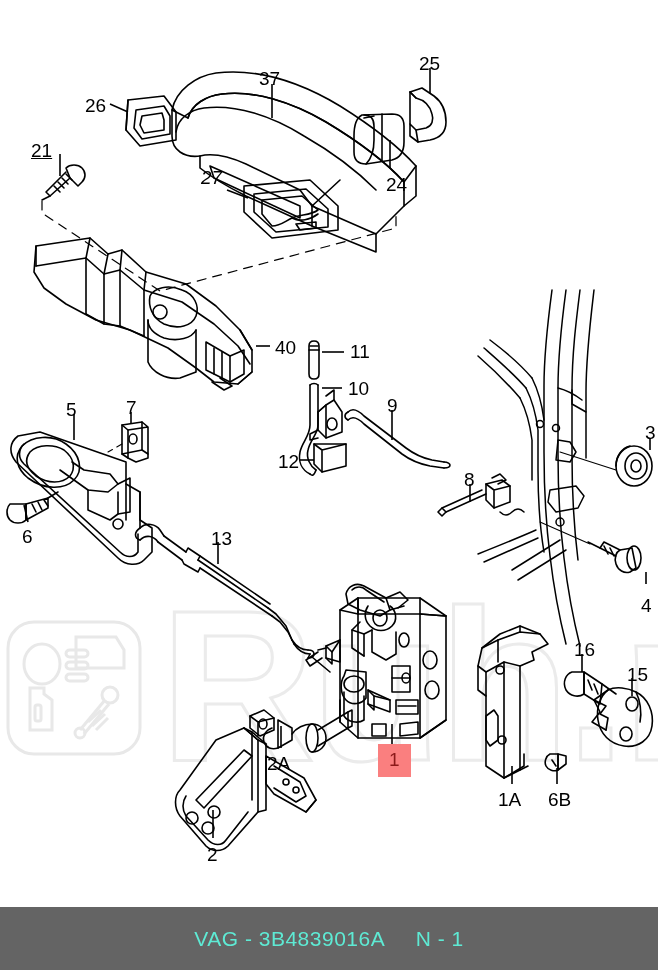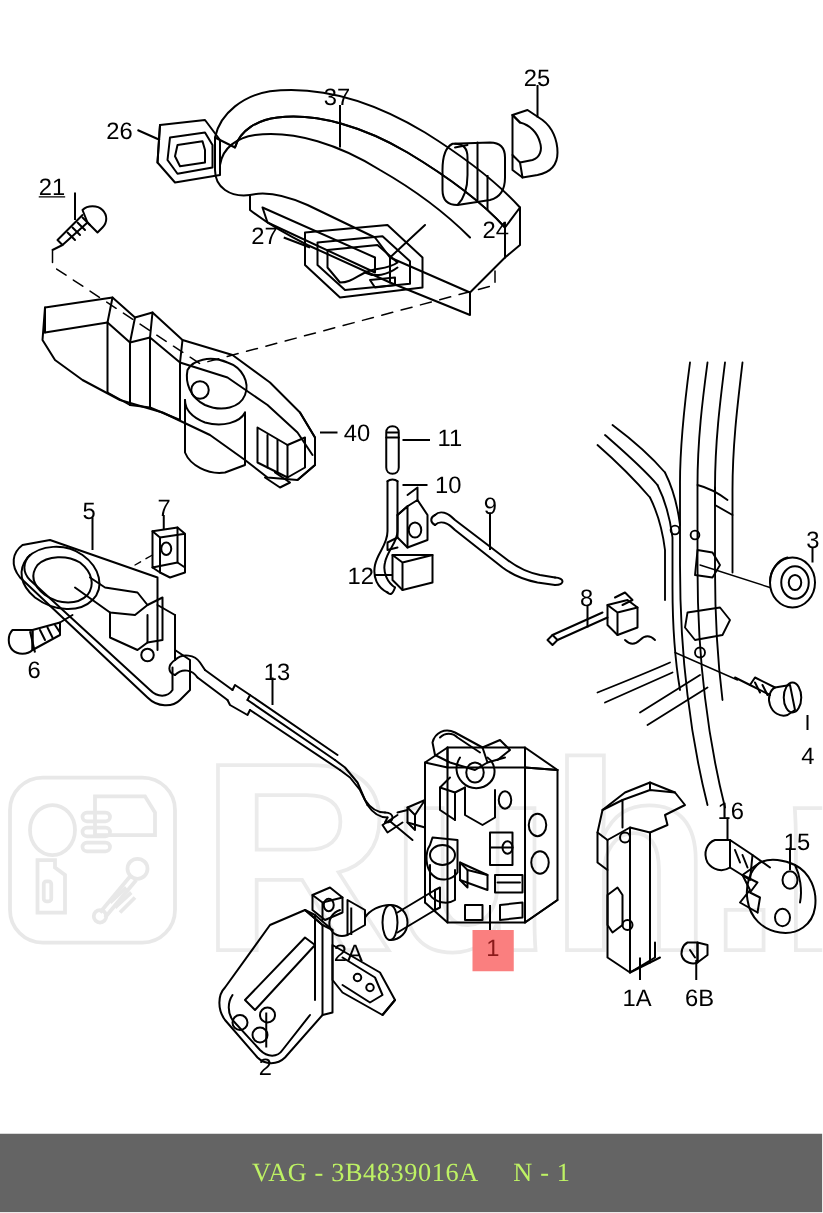--- a/index.html
+++ b/index.html
@@ -29,25 +29,24 @@
     left: 0;
     top: 907px;
     width: 658px;
     height: 63px;
     background: #646464;
     display: flex;
     align-items: center;
     justify-content: center;
   }
   #footer-text {
-    color: #bef264;
+    color: #5eead4;
     font-size: 21px;
     letter-spacing: 0.5px;
     white-space: pre;
-    font-family: Liberation Serif, serif;
   }
   .callout {
     position: absolute;
     font-size: 19px;
     color: #000000;
     font-family: "Liberation Sans", sans-serif;
     white-space: nowrap;
     line-height: 1;
   }
   .callout.highlight {
@@ -477,21 +476,21 @@
       <line x1="582" y1="654" x2="582" y2="672"></line>
       <line x1="632" y1="678" x2="632" y2="696"></line>
     </g>
   </svg>
 
   <div>
     <span class="callout" style="left:85px;  top:96px;">26</span>
     <span class="callout" style="left:259px; top:69px;">37</span>
     <span class="callout" style="left:419px; top:54px;">25</span>
     <span class="callout" style="left:386px; top:175px;">24</span>
-    <span class="callout" style="left:201px; top:180px;">27</span>
+    <span class="callout" style="left:201px; top:168px;font-style:italic;">27</span>
     <span class="callout" style="left:31px;  top:141px;text-decoration:underline;">21</span>
     <span class="callout" style="left:275px; top:338px;">40</span>
     <span class="callout" style="left:350px; top:342px;">11</span>
     <span class="callout" style="left:348px; top:379px;">10</span>
     <span class="callout" style="left:387px; top:396px;">9</span>
     <span class="callout" style="left:278px; top:452px;">12</span>
     <span class="callout" style="left:464px; top:470px;">8</span>
     <span class="callout" style="left:645px; top:423px;">3</span>
     <span class="callout" style="left:641px; top:596px;">4</span>
     <span class="callout" style="left:66px;  top:400px;">5</span>

